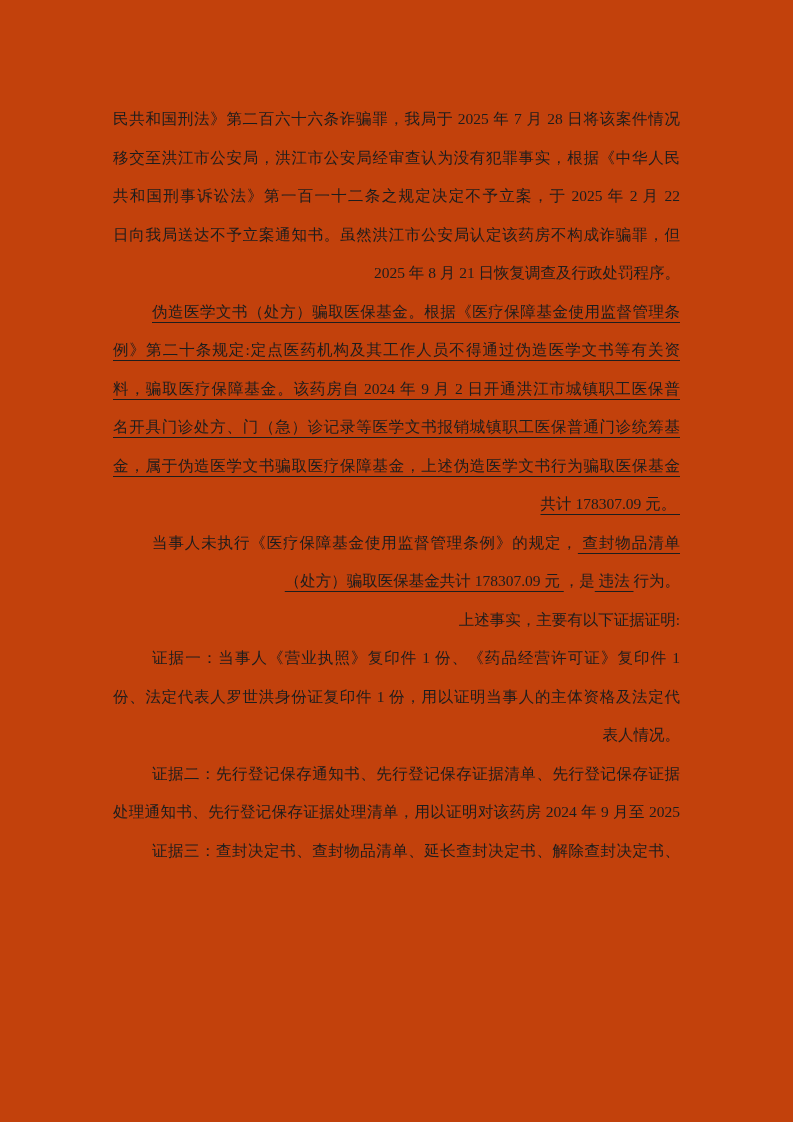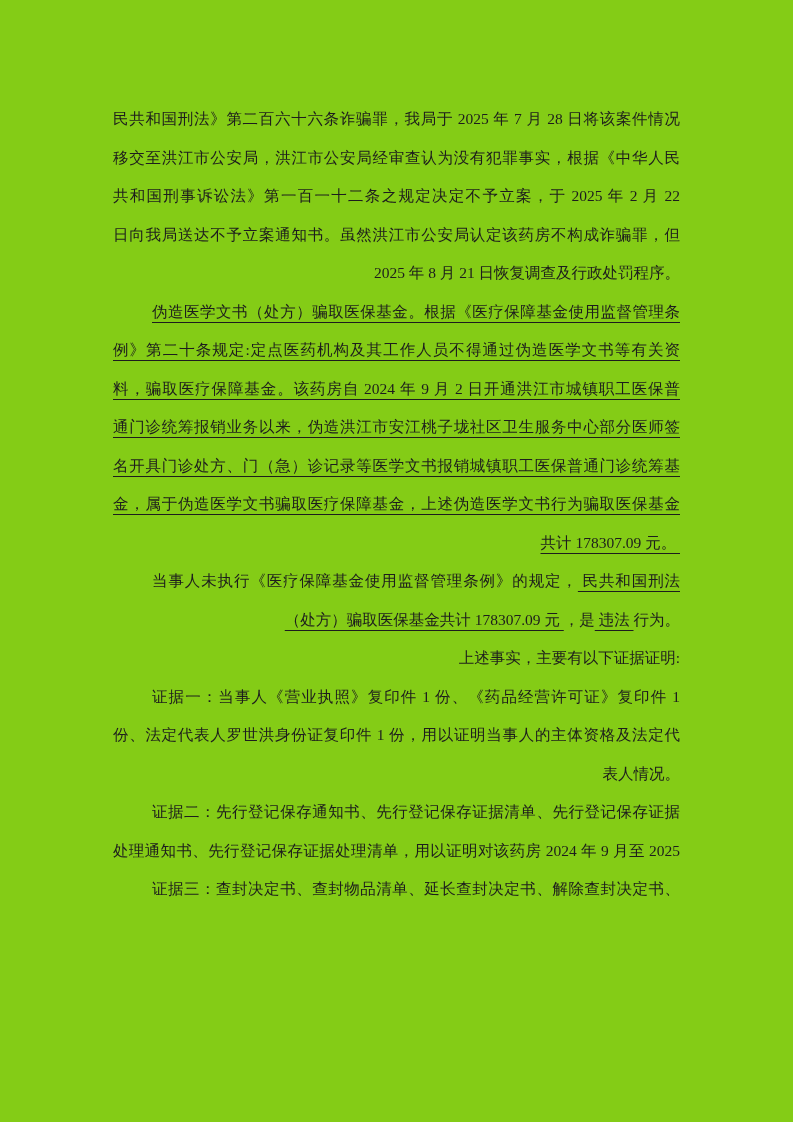--- a/index.html
+++ b/index.html
@@ -4,21 +4,21 @@
 <style>
   html, body {
     margin: 0;
     padding: 0;
     background: #ffffff;
   }
   .page {
     position: relative;
     width: 793px;
     height: 1122px;
-    background: #84cc16;
+    background: #c2410c;
     font-family: "Liberation Serif", "DejaVu Serif", serif;
     color: #1d1d1d;
     overflow: hidden;
   }
   .textblock {
     position: absolute;
     left: 113px;
     top: 100px;
     width: 567px;
   }
@@ -62,28 +62,27 @@
       <div class="line fill"><span>共和国刑事诉讼法》第一百一十二条之规定决定不予立案，于 2025 年 2 月 22</span></div>
       <div class="line fill"><span>日向我局送达不予立案通知书。虽然洪江市公安局认定该药房不构成诈骗罪，但</span></div>
       <div class="line"><span>2025 年 8 月 21 日恢复调查及行政处罚程序。</span></div>
     </div>
 
 
     <div>
       <div class="line fill ind"><span class="u">伪造医学文书（处方）骗取医保基金。根据《医疗保障基金使用监督管理条</span></div>
       <div class="line fill"><span class="u">例》第二十条规定:定点医药机构及其工作人员不得通过伪造医学文书等有关资</span></div>
       <div class="line fill"><span class="u">料，骗取医疗保障基金。该药房自 2024 年 9 月 2 日开通洪江市城镇职工医保普</span></div>
-      <div class="line fill"><span class="u">通门诊统筹报销业务以来，伪造洪江市安江桃子垅社区卫生服务中心部分医师签</span></div>
       <div class="line fill"><span class="u">名开具门诊处方、门（急）诊记录等医学文书报销城镇职工医保普通门诊统筹基</span></div>
       <div class="line fill"><span class="u">金，属于伪造医学文书骗取医疗保障基金，上述伪造医学文书行为骗取医保基金</span></div>
       <div class="line"><span class="u">共计 178307.09 元。&nbsp;</span></div>
     </div>
 
     <div>
-      <div class="line fill ind"><span>当事人未执行《医疗保障基金使用监督管理条例》的规定，</span><span class="u"> 民共和国刑法</span></div>
+      <div class="line fill ind"><span>当事人未执行《医疗保障基金使用监督管理条例》的规定，</span><span class="u"> 查封物品清单</span></div>
       <div class="line"><span class="u">（处方）骗取医保基金共计 178307.09 元 </span><span>，是</span><span class="u"> 违法 </span><span>行为。</span></div>
     </div>
 
     <div>
       <div class="line ind"><span>上述事实，主要有以下证据证明:</span></div>
     </div>
 
     <div>
       <div class="line fill ind"><span>证据一：当事人《营业执照》复印件 1 份、《药品经营许可证》复印件 1</span></div>
       <div class="line fill"><span>份、法定代表人罗世洪身份证复印件 1 份，用以证明当事人的主体资格及法定代</span></div>

